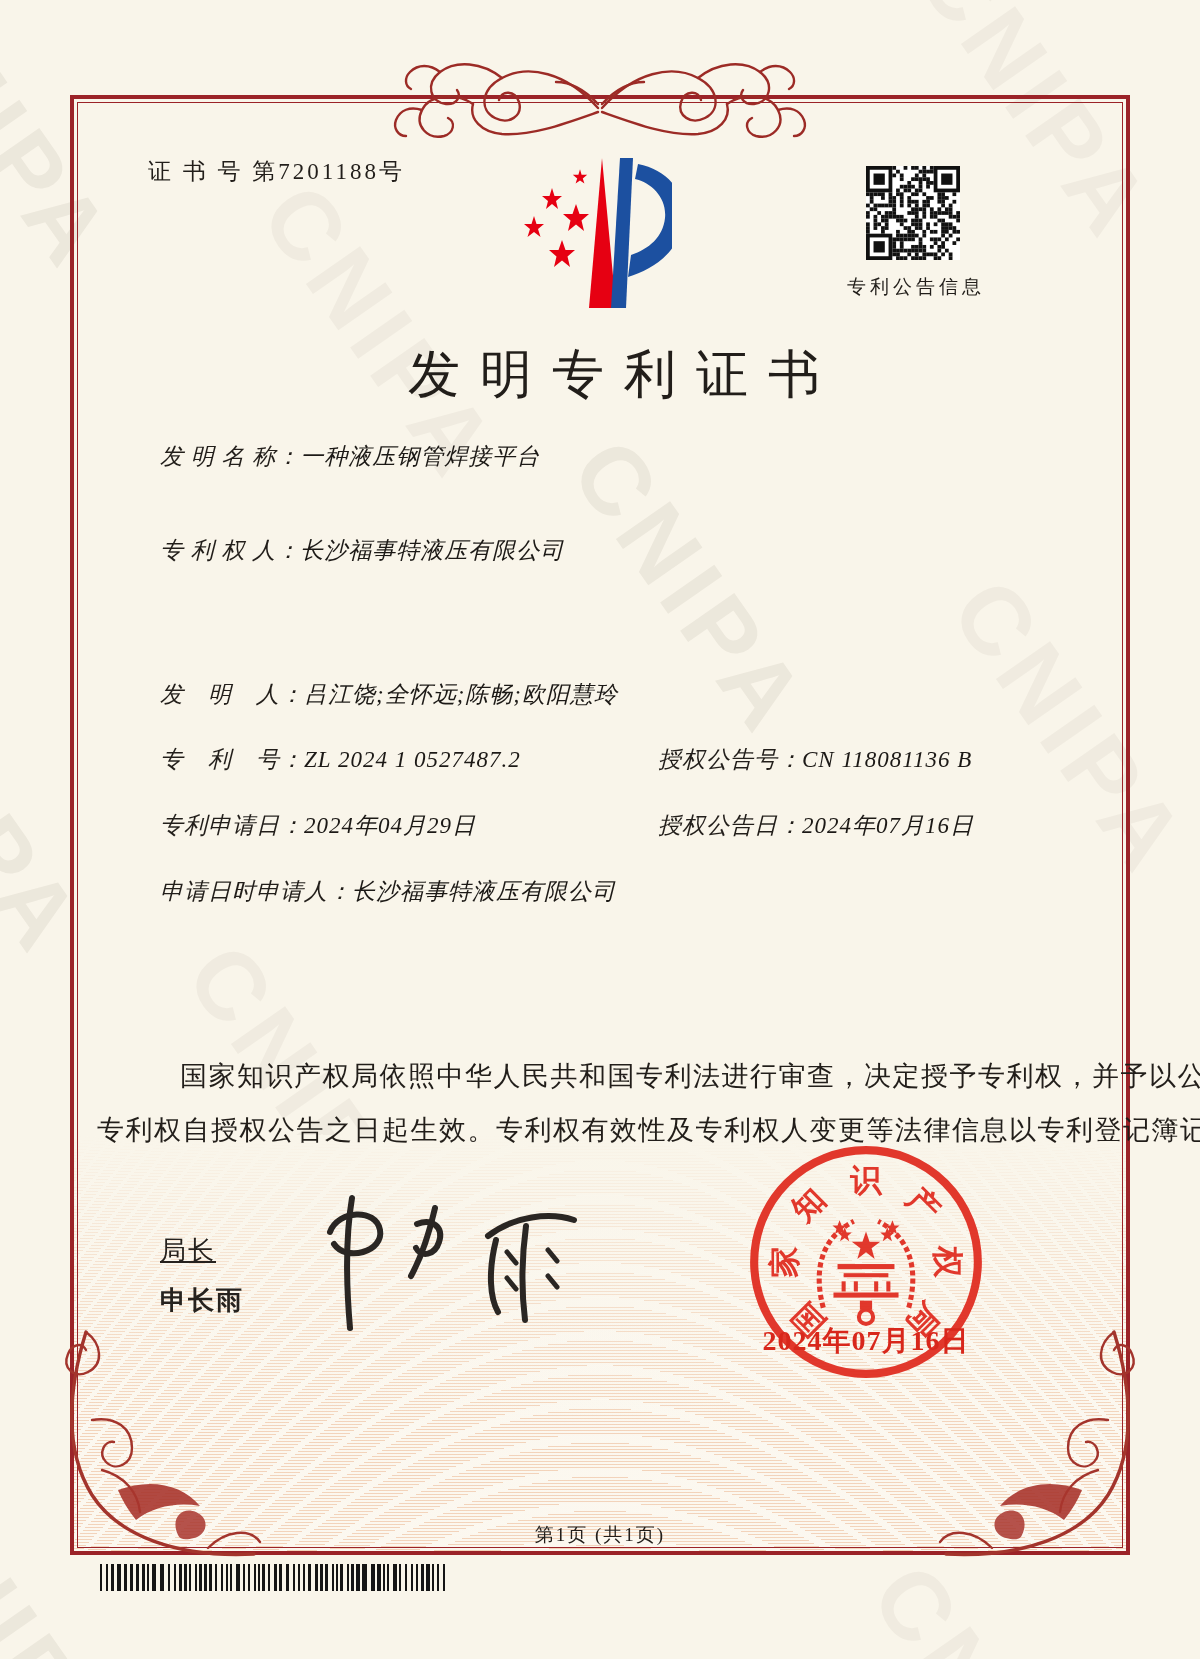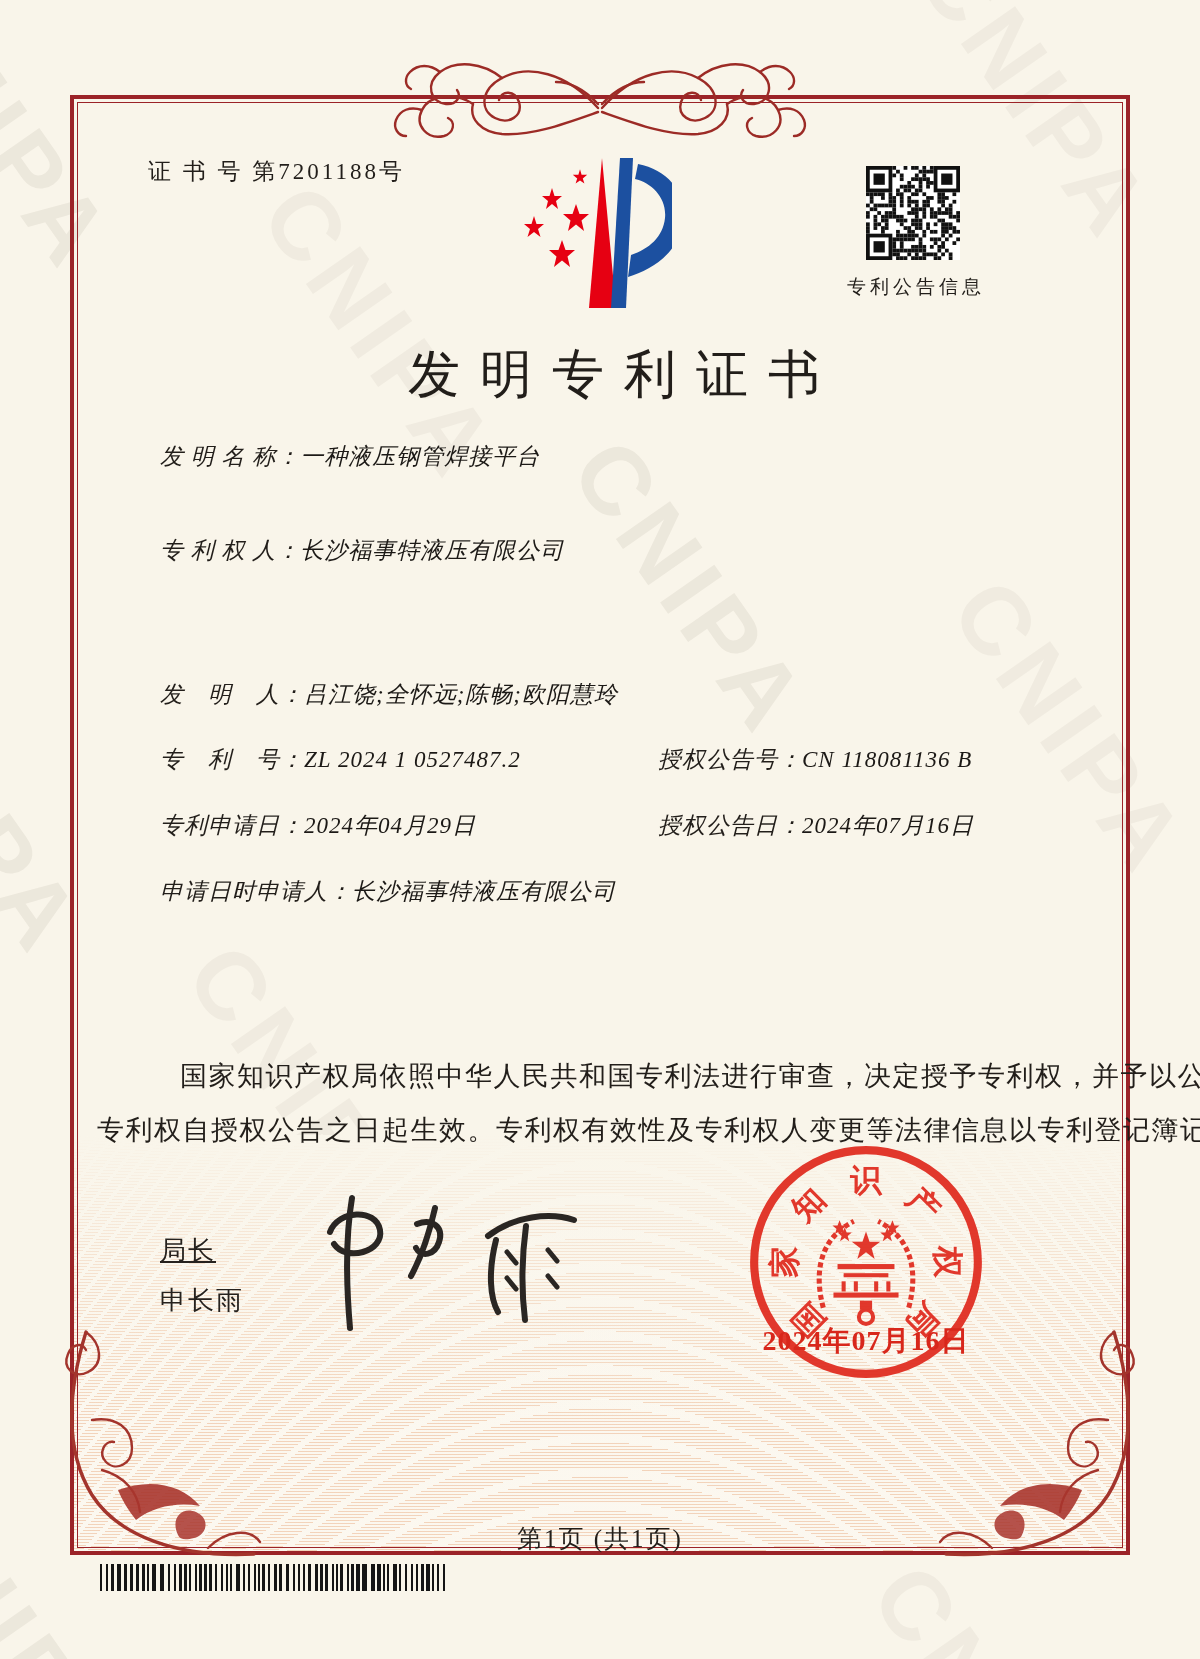--- a/index.html
+++ b/index.html
@@ -36,28 +36,28 @@
   
   .waves{position:absolute;left:74px;right:74px;top:1135px;bottom:106px;z-index:1;
     background-image:
       linear-gradient(180deg, rgba(249,245,234,1) 0%, rgba(249,245,234,0.45) 30%, rgba(249,245,234,0) 70%),
       repeating-radial-gradient(ellipse 180% 140% at 50% -160%,
          rgba(236,178,140,0.50) 0px, rgba(236,178,140,0.50) 2.5px,
          rgba(252,248,240,0.9) 2.5px, rgba(252,248,240,0.9) 10px);}
   
   .sig-title,.sig-name{position:absolute;left:160px;z-index:3;
       font-family:"Liberation Sans","DejaVu Sans",sans-serif;font-size:26px;letter-spacing:2px;color:#26221e;}
-  .sig-title{top:1233px;text-decoration:underline;} .sig-name{top:1283px;}
+  .sig-title{top:1233px;text-decoration:underline;} .sig-name{top:1283px;font-weight:bold;}
   .sig-svg{position:absolute;left:300px;top:1180px;z-index:4;}
   
   .seal{position:absolute;left:744px;top:1140px;width:244px;height:244px;z-index:4;opacity:0.93;}
   .seal-date{position:absolute;left:744px;top:1322px;width:244px;text-align:center;z-index:5;
      font-size:28px;font-weight:700;color:#d8271b;letter-spacing:1px;}
   
-  .pageno{position:absolute;left:0;top:1522px;width:100%;text-align:center;font-size:25px;
+  .pageno{position:absolute;left:0;top:1522px;width:100%;text-align:center;font-size:19px;
           letter-spacing:2px;z-index:3;}
   .barcode{position:absolute;left:100px;top:1564px;z-index:3;}
 </style>
 </head>
 <body>
 
 <div class="page">
 
   <div class="wm" style="left:-55px;top:-45px;">CNIPA</div>
   <div class="wm light" style="left:985px;top:-75px;">CNIPA</div>

